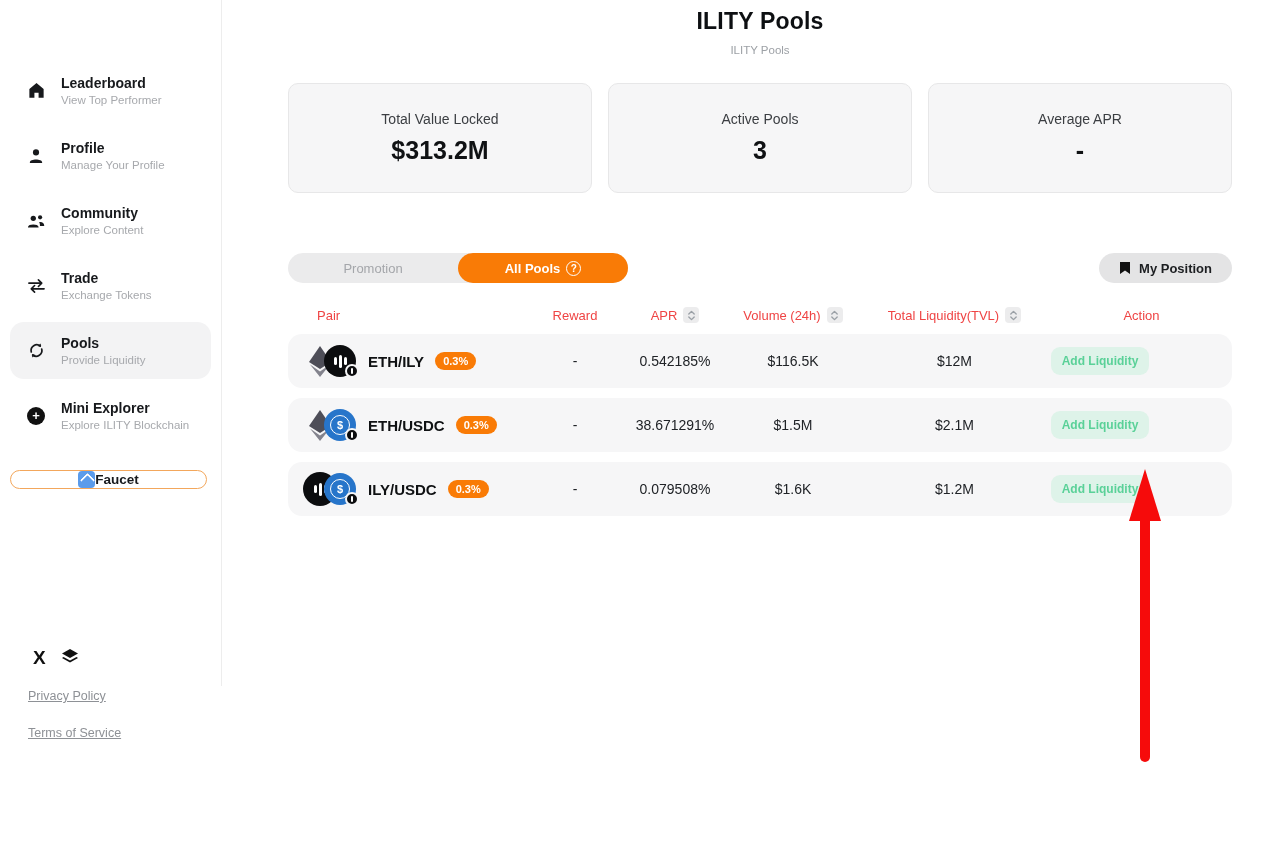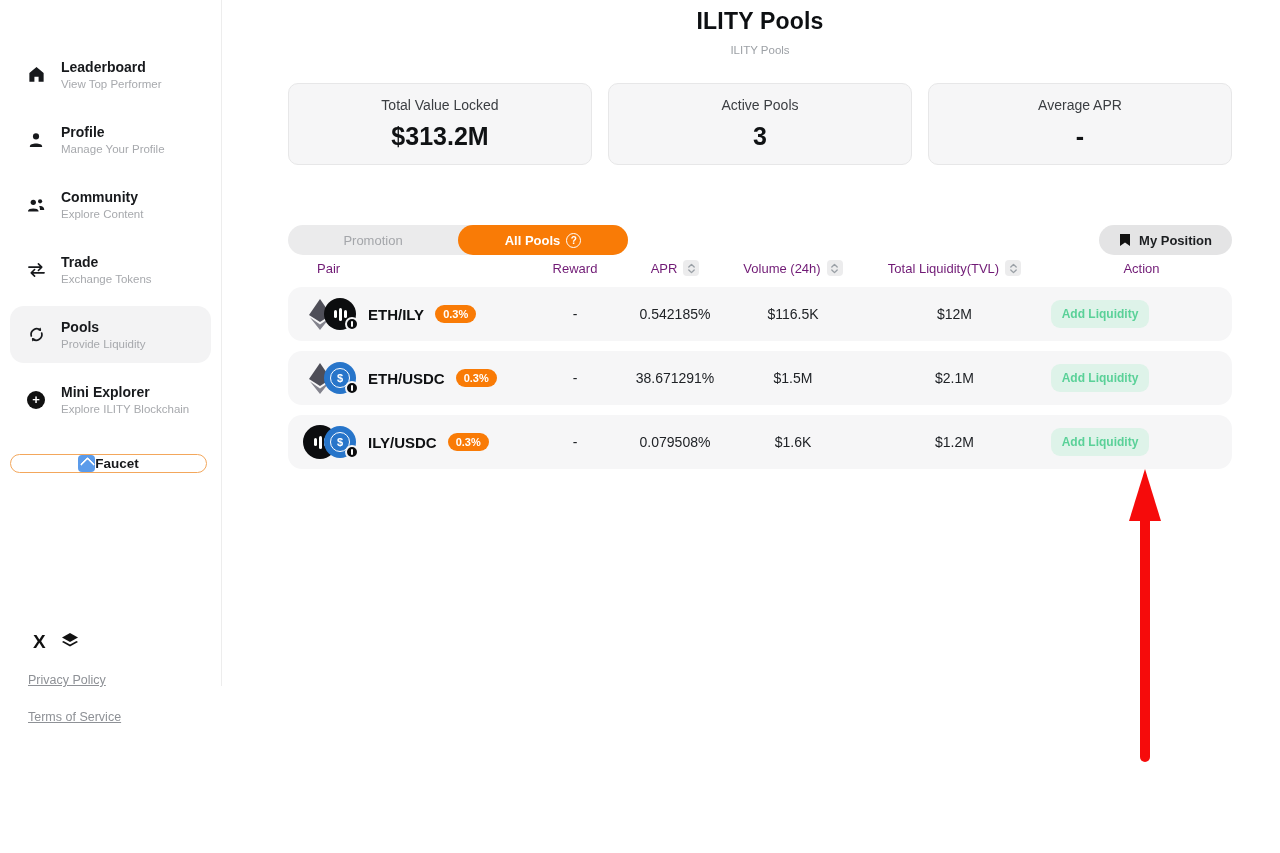--- a/index.html
+++ b/index.html
@@ -1,20 +1,20 @@
 <!DOCTYPE html>
 <html><head>
 <meta charset="utf-8">
 <style>
   * { margin:0; padding:0; box-sizing:border-box; }
   html,body { width:1280px; height:853px; background:#fff; font-family:"Liberation Sans", sans-serif; color:#151515; overflow:hidden; }
   body { position:relative; display:flex; }
 
   
-  .sidebar { width:222px; min-width:222px; height:686px; border-right:1px solid #ededed; padding-top:46px; display:flex; flex-direction:column; background:#fff; }
+  .sidebar { width:222px; min-width:222px; height:686px; border-right:1px solid #ededed; padding-top:62px; display:flex; flex-direction:column; background:#fff; }
   .nav-item { display:flex; align-items:center; gap:15px; padding:13px 16px; margin:0 10px 8px 10px; border-radius:14px; cursor:pointer; }
   .nav-item.active { background:#f3f3f4; }
   .nav-icon { width:20px; height:20px; flex:0 0 20px; display:flex; align-items:center; justify-content:center; }
   .nav-texts { display:flex; flex-direction:column; gap:3px; }
   .nav-title { font-size:14px; font-weight:bold; color:#17191c; }
   .nav-sub { font-size:11.5px; color:#a7a9ad; }
   .side-btn { margin:18px 14px 0 10px; height:38px; border:1.5px solid #f3a75c; border-radius:12px; background:#fff; display:flex; align-items:center; justify-content:center; cursor:pointer; }
   .side-btn + .side-btn { margin-top:20px; }
   .side-btn .btn-label { font-size:13.5px; font-weight:bold; color:#17191c; }
   .faucet-ic { width:17px; height:17px; background:#5b9bea; border-radius:4px; position:relative; }
@@ -26,35 +26,35 @@
   .social-row { display:flex; align-items:center; gap:14px; margin:158px 0 0 33px; }
   .x-logo { font-size:19px; font-weight:900; color:#101010; line-height:1; cursor:pointer; }
   .side-links { margin:22px 0 0 28px; display:flex; flex-direction:column; gap:23px; }
   .side-link { font-size:12.5px; color:#8e9196; text-decoration:underline; cursor:pointer; }
 
   
   .main { flex:1; padding:8px 48px 0 66px; }
   .page-title { text-align:center; font-size:23px; font-weight:bold; color:#0d0f12; letter-spacing:.2px; }
   .page-sub { text-align:center; font-size:11.5px; color:#9da1a6; margin-top:9px; }
   .stats { display:flex; gap:16px; margin-top:27px; }
-  .stat-card { flex:1; height:82px; background:#f6f6f7; border:1px solid #e7e7e8; border-radius:10px; display:flex; flex-direction:column; align-items:center; justify-content:center; gap:9px; }
+  .stat-card { flex:1; height:110px; background:#f6f6f7; border:1px solid #e7e7e8; border-radius:10px; display:flex; flex-direction:column; align-items:center; justify-content:center; gap:9px; }
   .stat-label { font-size:14px; color:#3b3e42; }
   .stat-value { font-size:25px; font-weight:bold; color:#101214; }
 
   .tabs-row { margin-top:60px; display:flex; align-items:center; justify-content:space-between; }
   .tab-group { display:flex; background:#ebebec; border-radius:16px; height:30px; }
   .tab { width:170px; display:flex; align-items:center; justify-content:center; font-size:13px; cursor:pointer; border-radius:16px; gap:6px; }
   .tab.inactive { color:#a4a6aa; }
   .tab.active { background:#f97b06; color:#fff; font-weight:bold; }
   .q-circle { width:15px; height:15px; border:1.5px solid #fff; border-radius:50%; display:flex; align-items:center; justify-content:center; font-size:10px; font-weight:bold; color:#fff; }
   .my-position { height:30px; background:#e4e4e5; border-radius:16px; display:flex; align-items:center; gap:8px; padding:11px 20px; cursor:pointer;justify-content:flex-end; }
   .my-position span { font-size:13px; font-weight:bold; color:#1c1e21; }
 
   .grid { display:grid; grid-template-columns:240px 94px 106px 130px 193px 181px; align-items:center; }
-  .thead { height:26px; font-size:13px; color:#701a75; }
+  .thead { margin-top:19px; height:26px; font-size:13px; color:#ef4444; }
   .th { display:flex; align-items:center; justify-content:center; gap:6px; }
   .th.left { justify-content:flex-start; padding-left:29px; }
   .sort-btn { width:16px; height:16px; background:#ececed; border-radius:4px; display:flex; align-items:center; justify-content:center; cursor:pointer; }
   .rows { margin-top:6px; display:flex; flex-direction:column; gap:10px; }
   .pool-row { height:54px; background:#f6f6f7; border-radius:14px; cursor:pointer; }
   .cell { text-align:center; font-size:14px; color:#202327; }
   .pair-cell { display:flex; align-items:center; gap:11px; padding-left:15px; }
   .pair-name { font-size:15px; font-weight:bold; color:#0f1113; }
   .fee-badge { background:#f97b06; color:#fff; font-size:11px; font-weight:bold; border-radius:10px; padding:3px 8px; }
 

